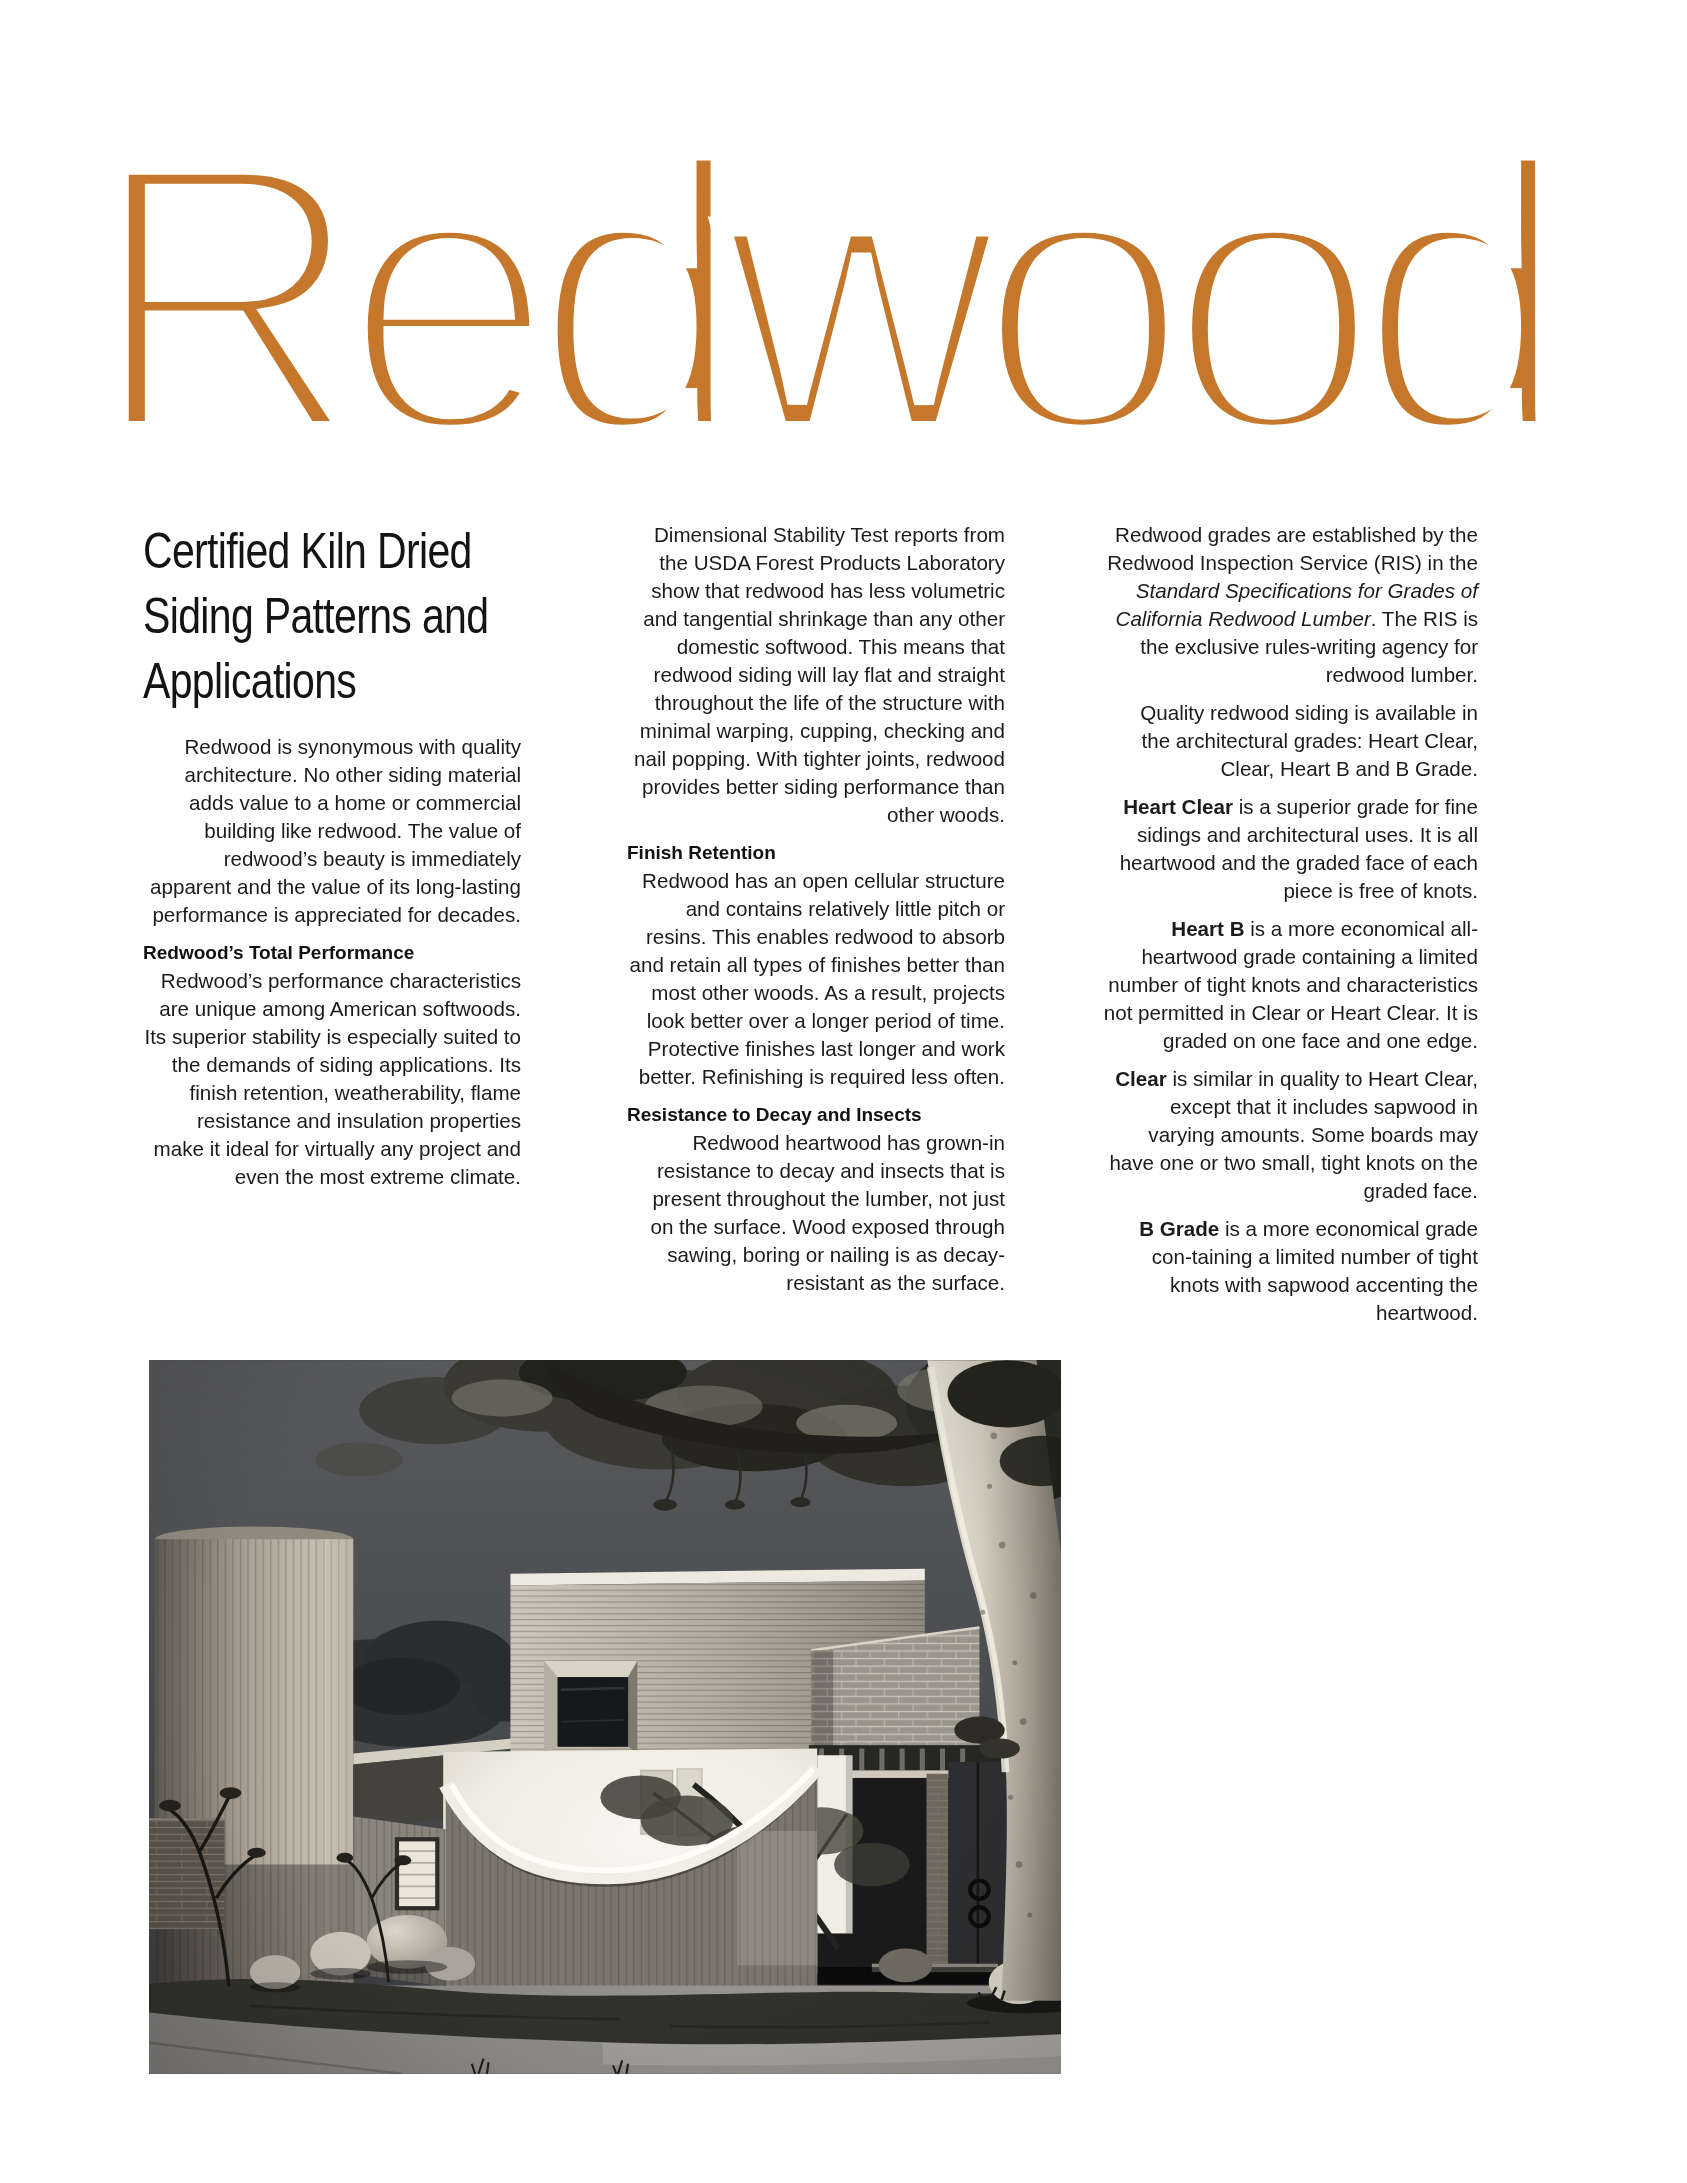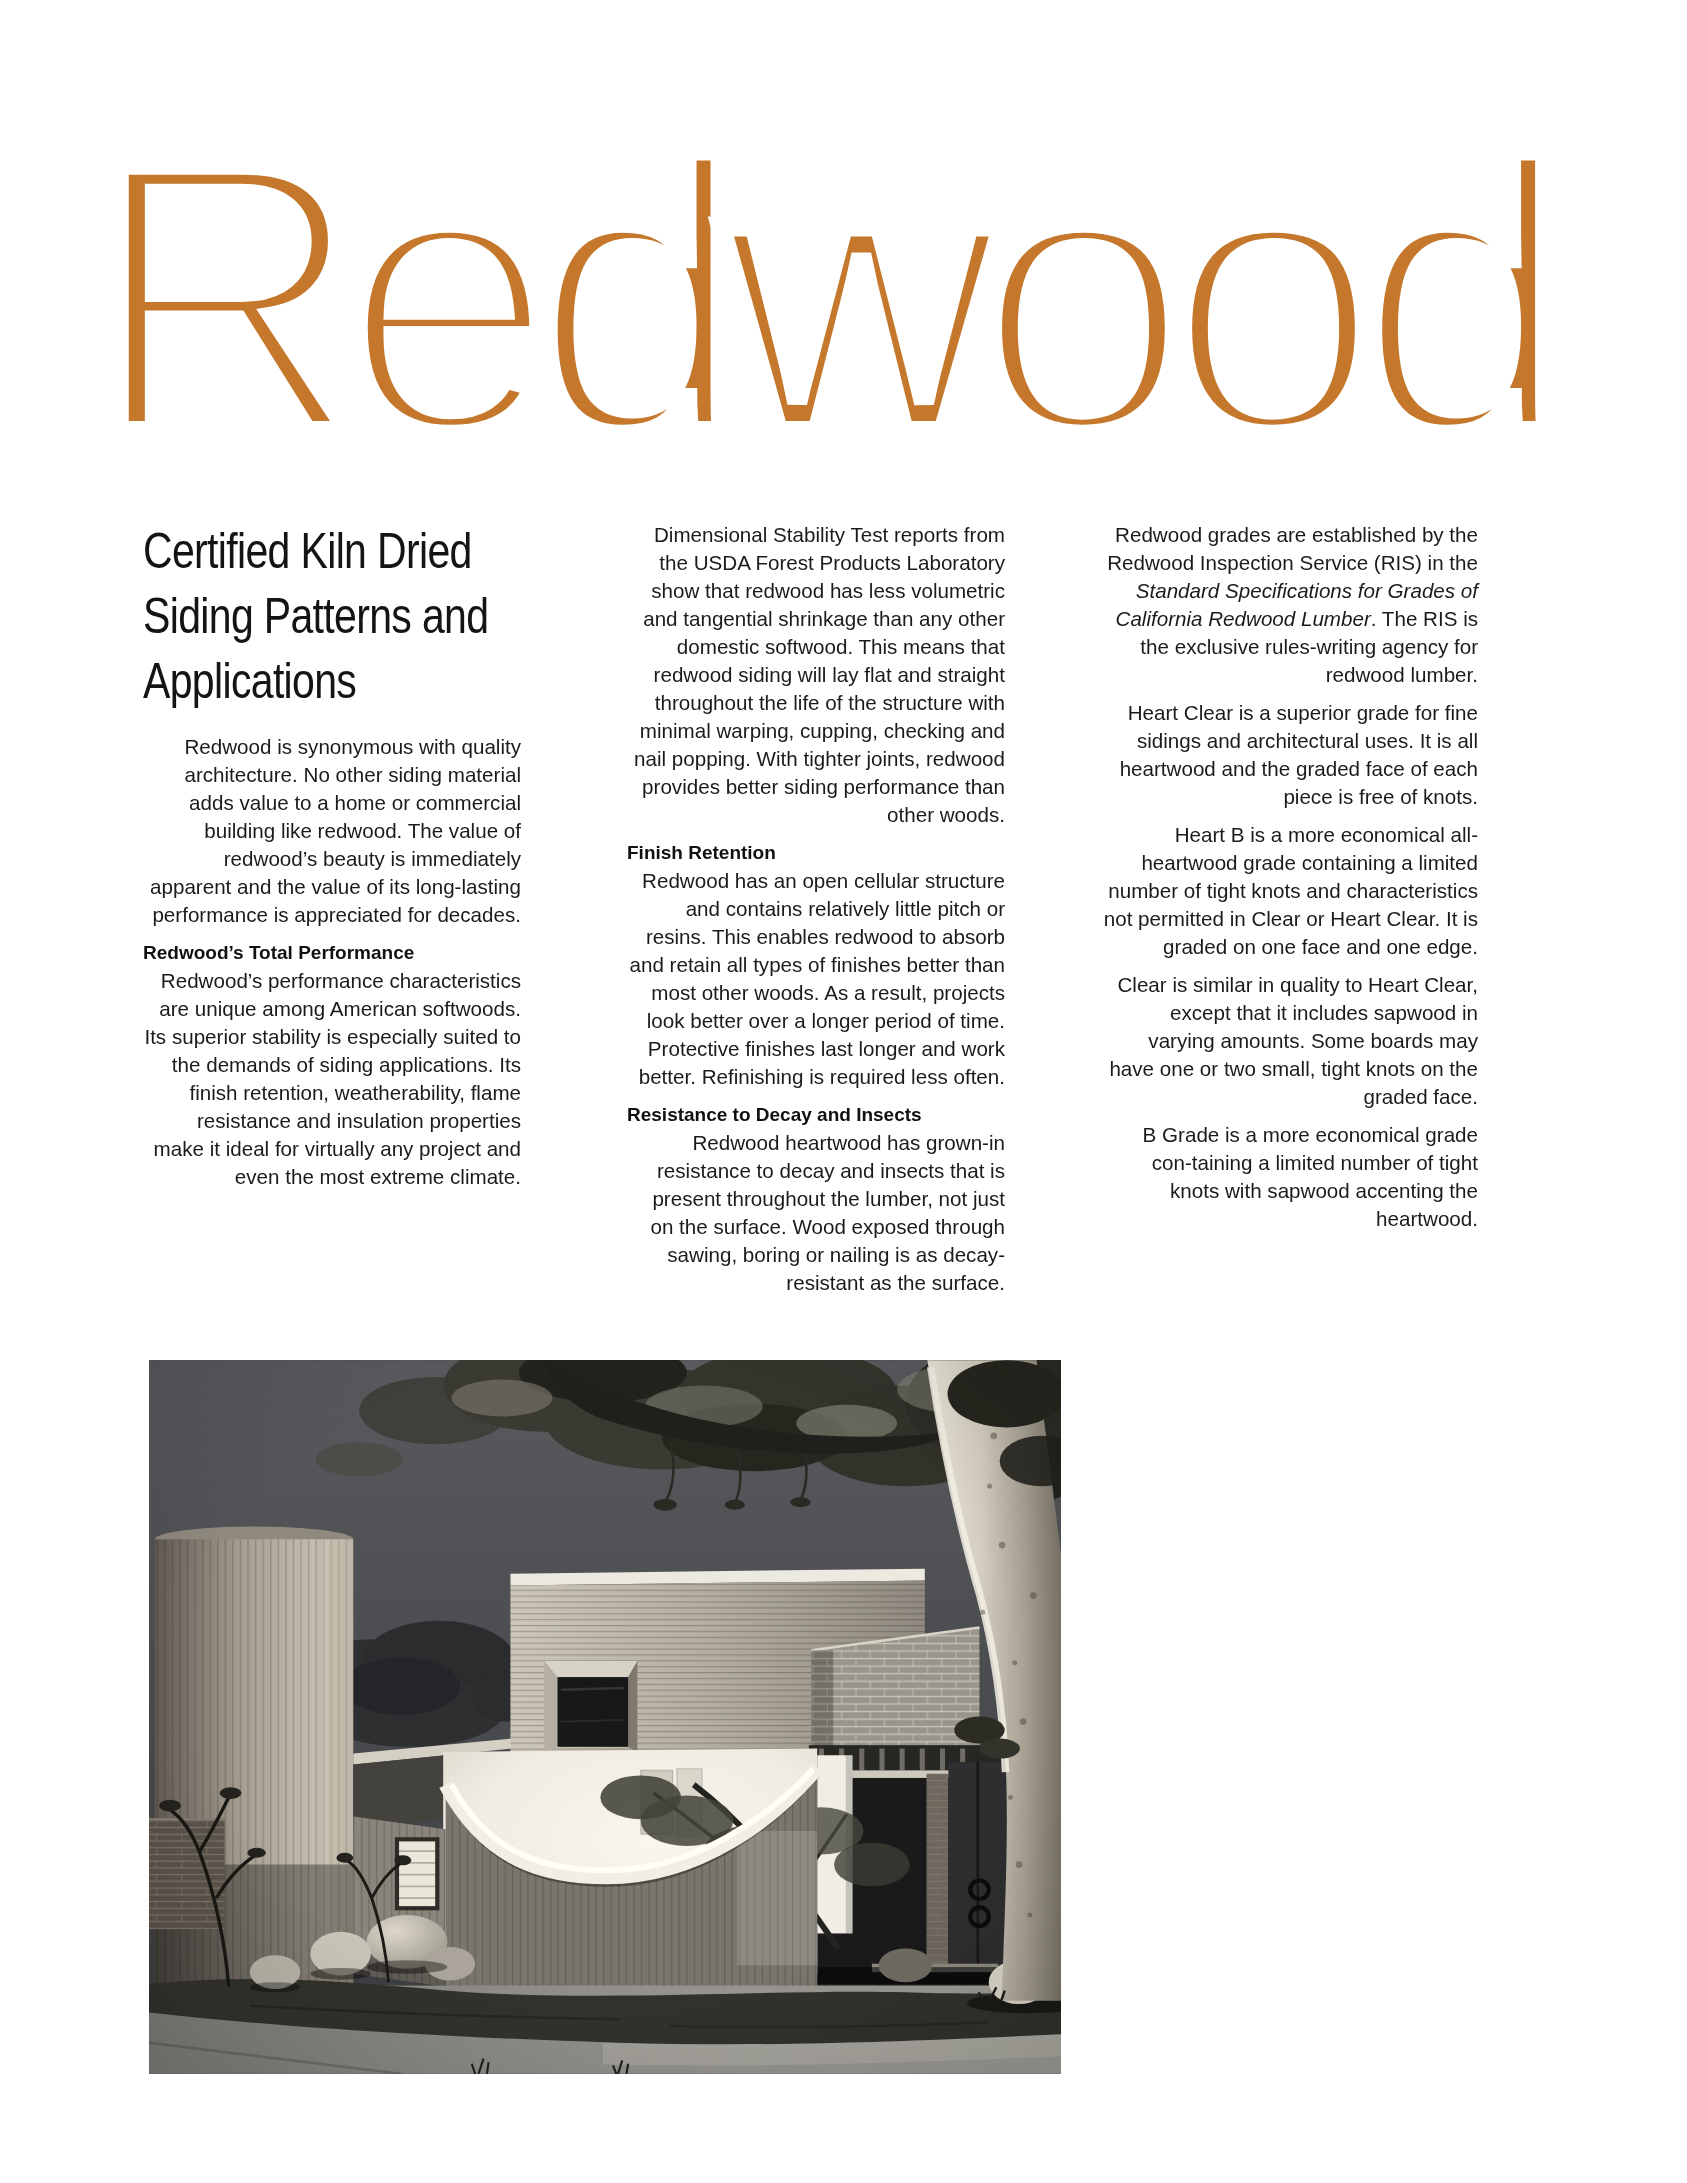--- a/index.html
+++ b/index.html
@@ -20,21 +20,21 @@
   .col1{left:143px;top:479px;}
   .col2{left:627px;top:481px;}
   .col3{left:1100px;top:481px;}
   .col1 h2{
     margin:0 0 18.5px 0;width:468px;
     font-size:50px;line-height:65px;font-weight:400;letter-spacing:-0.8px;color:#141414;
     transform:scaleX(0.82);transform-origin:0 0;
   }
   .indent{text-indent:8.4px;}
   .justify{text-align:justify;}
-  .b{font-weight:normal;}
+  .b{font-weight:bold;}
   .i{font-style:italic;}
   .photo{
     position:absolute;left:149px;top:1320px;width:912px;height:714px;margin:0;
     background:#3c3d40;
   }
   .photo svg{display:block;width:100%;height:100%;}
 </style>
 </head>
 <body>
 
@@ -52,20 +52,21 @@
   <section class="col col2">
     <p>Dimensional Stability Test reports from the USDA Forest Products Laboratory show that redwood has less volumetric and tangential shrinkage than any other domestic softwood. This means that redwood siding will lay flat and straight throughout the life of the structure with minimal warping, cupping, checking and nail popping. With tighter joints, redwood provides better siding performance than other woods.</p>
     <h3>Finish Retention</h3>
     <p>Redwood has an open cellular structure and contains relatively little pitch or resins. This enables redwood to absorb and retain all types of finishes better than most other woods. As a result, projects look better over a longer period of time. Protective finishes last longer and work better. Refinishing is required less often.</p>
     <h3>Resistance to Decay and Insects</h3>
     <p>Redwood heartwood has grown-in resistance to decay and insects that is present throughout the lumber, not just on the surface. Wood exposed through sawing, boring or nailing is as decay-resistant as the surface.</p>
   </section>
 
   <section class="col col3">
     <p><span>Redwood grades are established by the Redwood Inspection Service (RIS) in the </span><span class="i">Standard Specifications for Grades of California Redwood Lumber</span><span>. The RIS is the exclusive rules-writing agency for redwood lumber.</span></p>
+    <p class="indent"><span>Quality redwood siding is available in the architectural grades: Heart Clear, Clear, Heart B and B Grade.</span></p>
     <p><span class="b">Heart Clear</span><span> is a superior grade for fine sidings and architectural uses. It is all heartwood and the graded face of each piece is free of knots.</span></p>
     <p><span class="b">Heart B</span><span> is a more economical all-heartwood grade containing a limited number of tight knots and characteristics not permitted in Clear or Heart Clear. It is graded on one face and one edge.</span></p>
     <p><span class="b">Clear</span><span> is similar in quality to Heart Clear, except that it includes sapwood in varying amounts. Some boards may have one or two small, tight knots on the graded face.</span></p>
     <p class="justify"><span class="b">B Grade</span><span> is a more economical grade con-taining a limited number of tight knots with sapwood accenting the heartwood.</span></p>
   </section>
 
   <figure class="photo" role="img" aria-label="Black-and-white night photograph of a modern redwood home: curved glowing entry wall, cylindrical wood tower, brick accents, boulders, lawn and a large tree trunk in the foreground.">
     <svg viewBox="0 0 1085 849" xmlns="http://www.w3.org/2000/svg">
       <defs>
         <linearGradient id="sky" x1="0" y1="0" x2="0" y2="1">

